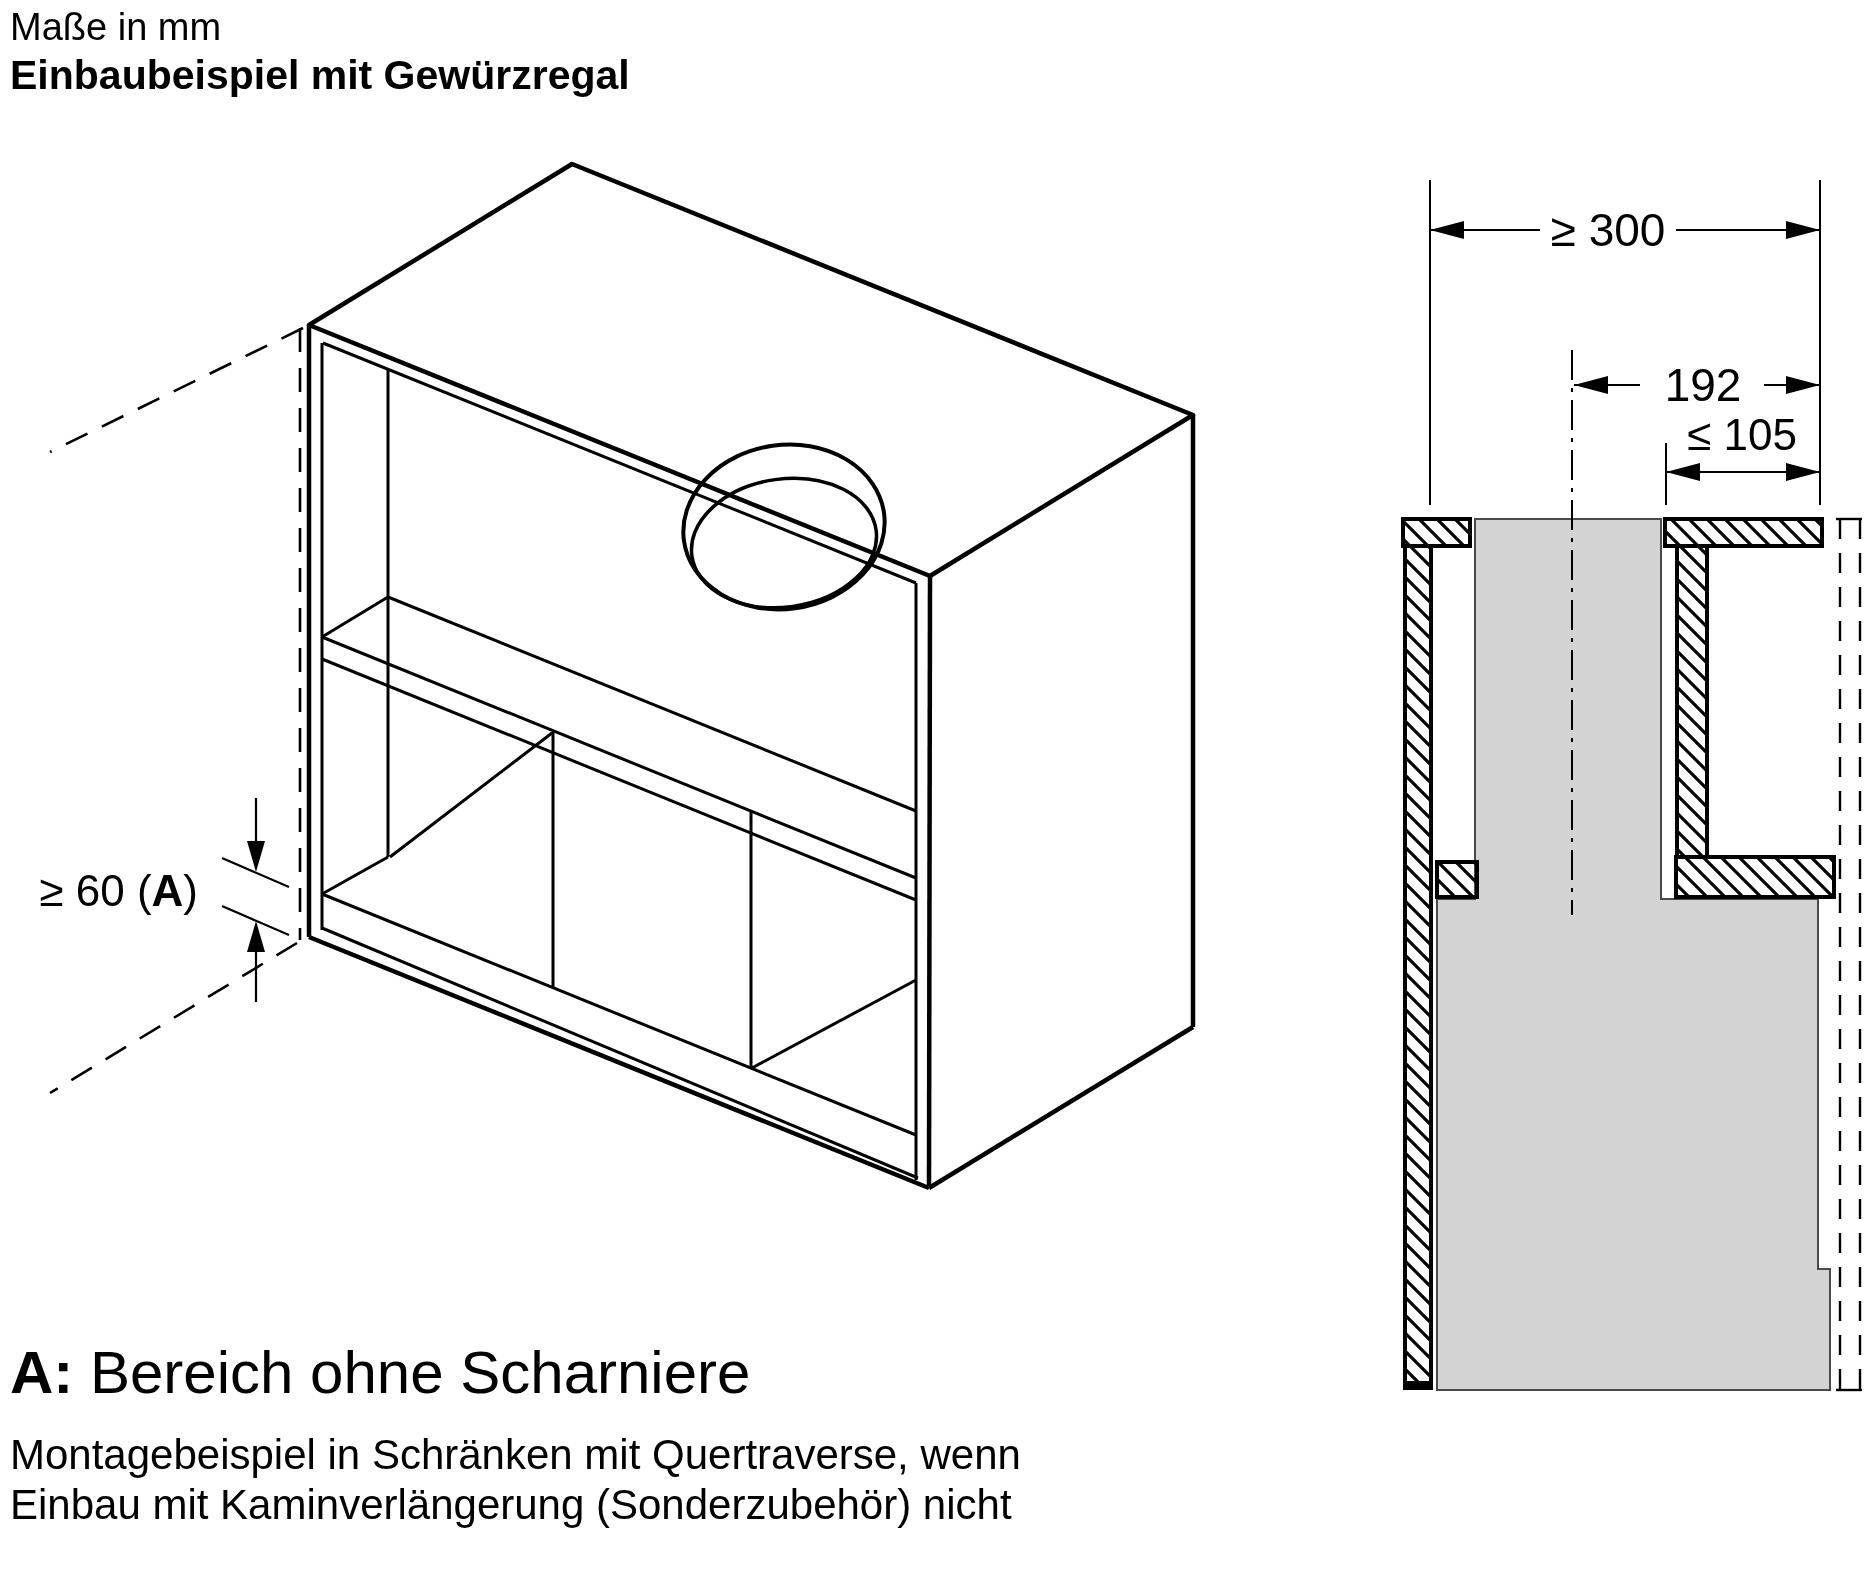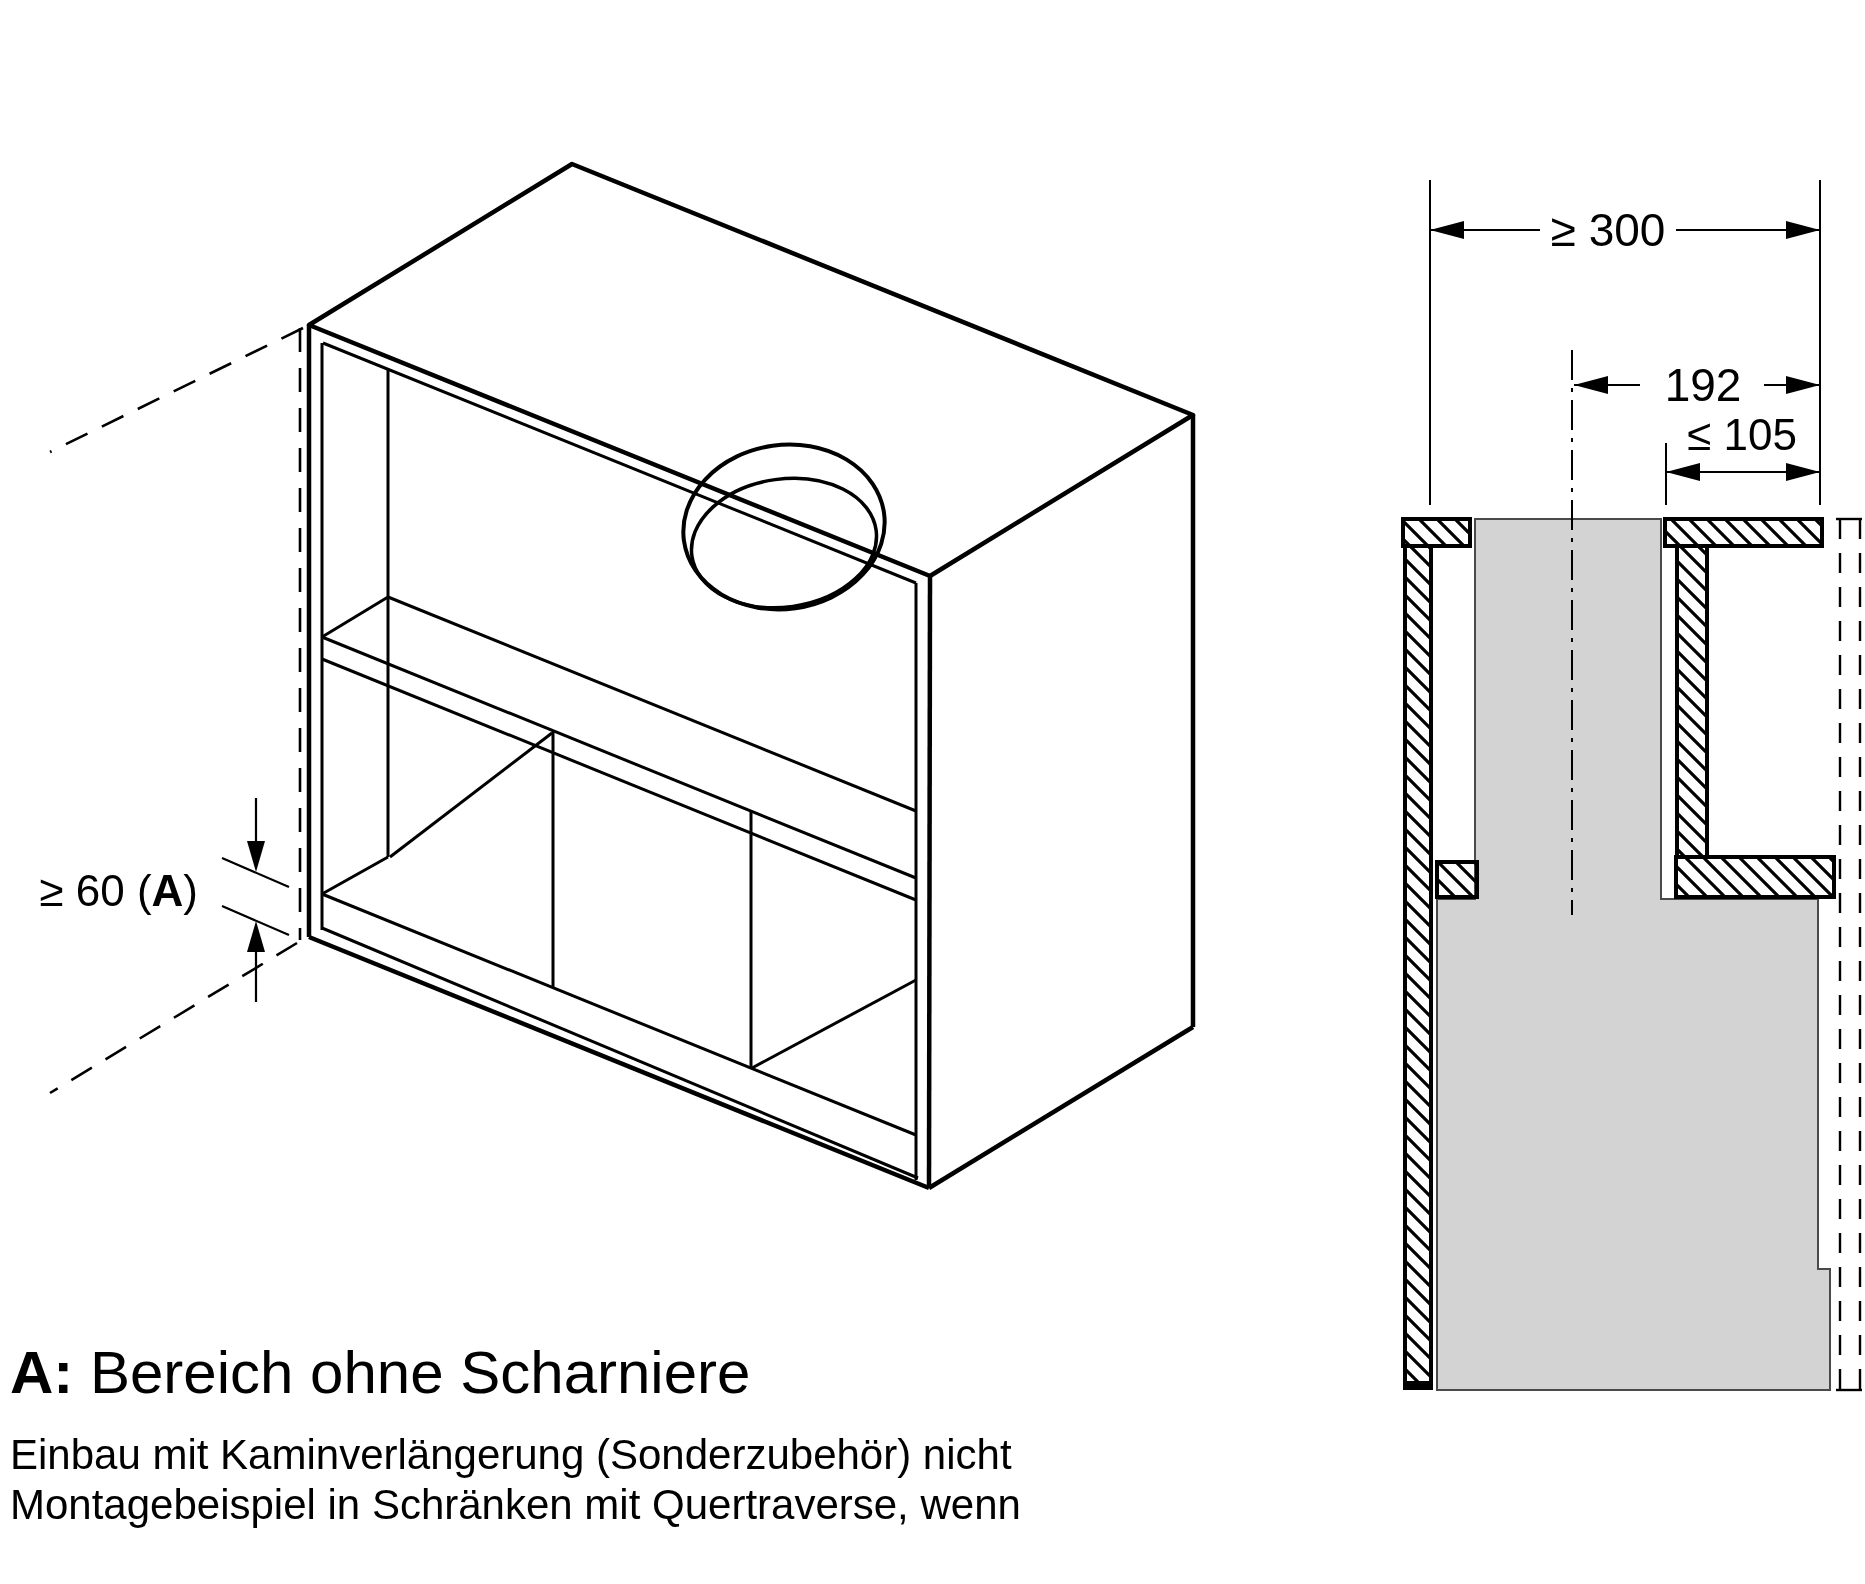--- a/index.html
+++ b/index.html
@@ -20,20 +20,24 @@
   svg{position:absolute;left:0;top:0;}
   svg text{font-family:"Liberation Sans", sans-serif;fill:#000;}
   .dimtxt{font-size:46px;}
   .dimtxt2{font-size:44px;}
 </style>
 </head>
 <body>
 
 <div class="page">
 
+  <div class="hdr">
+    <div class="l1">Maße in mm</div>
+    <div class="l2">Einbaubeispiel mit Gewürzregal</div>
+  </div>
 
   <svg width="1865" height="1584" viewBox="0 0 1865 1584">
     <defs>
       <pattern id="hatch" width="18" height="18" patternUnits="userSpaceOnUse">
         <path d="M-4,-4 L22,22 M-4,14 L4,22 M14,-4 L22,4" stroke="#000" stroke-width="3.2" fill="none"></path>
       </pattern>
     </defs>
 
     <g stroke="#000" fill="none" stroke-linejoin="round">
 
@@ -140,17 +144,17 @@
         <polygon points="1820,472 1786,463 1786,481" fill="#000" stroke="none"></polygon>
         <text x="1742" y="450" text-anchor="middle" stroke="none" class="dimtxt2">≤ 105</text>
       </g>
     </g>
   </svg>
 
   <div class="ftr-a">
     <b>A:</b><span> Bereich ohne Scharniere</span>
   </div>
   <div class="ftr-note">
+    <div>Montagebeispiel in Schränken mit Quertraverse, wenn</div>
     <div>Einbau mit Kaminverlängerung (Sonderzubehör) nicht</div>
-    <div>Montagebeispiel in Schränken mit Quertraverse, wenn</div>
   </div>
 
 </div>
 
 </body></html>

